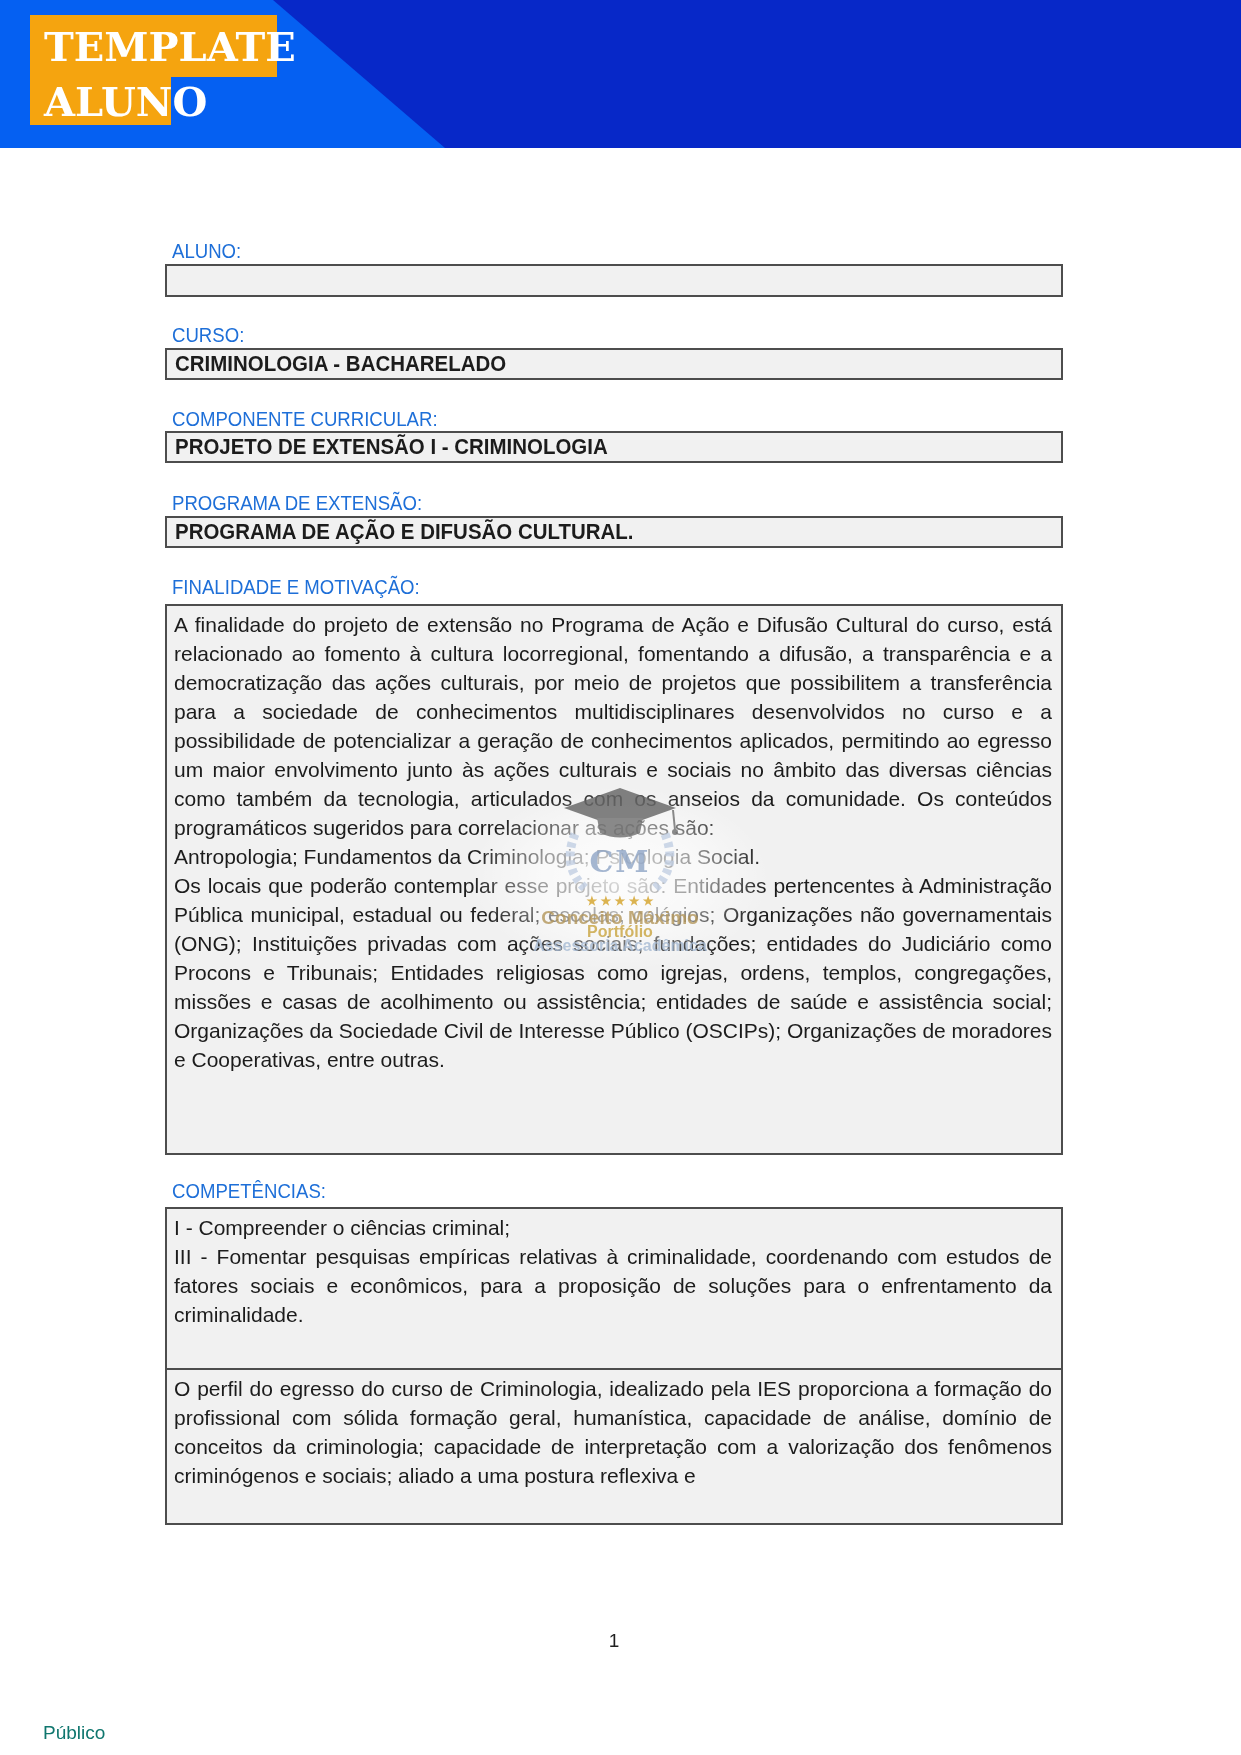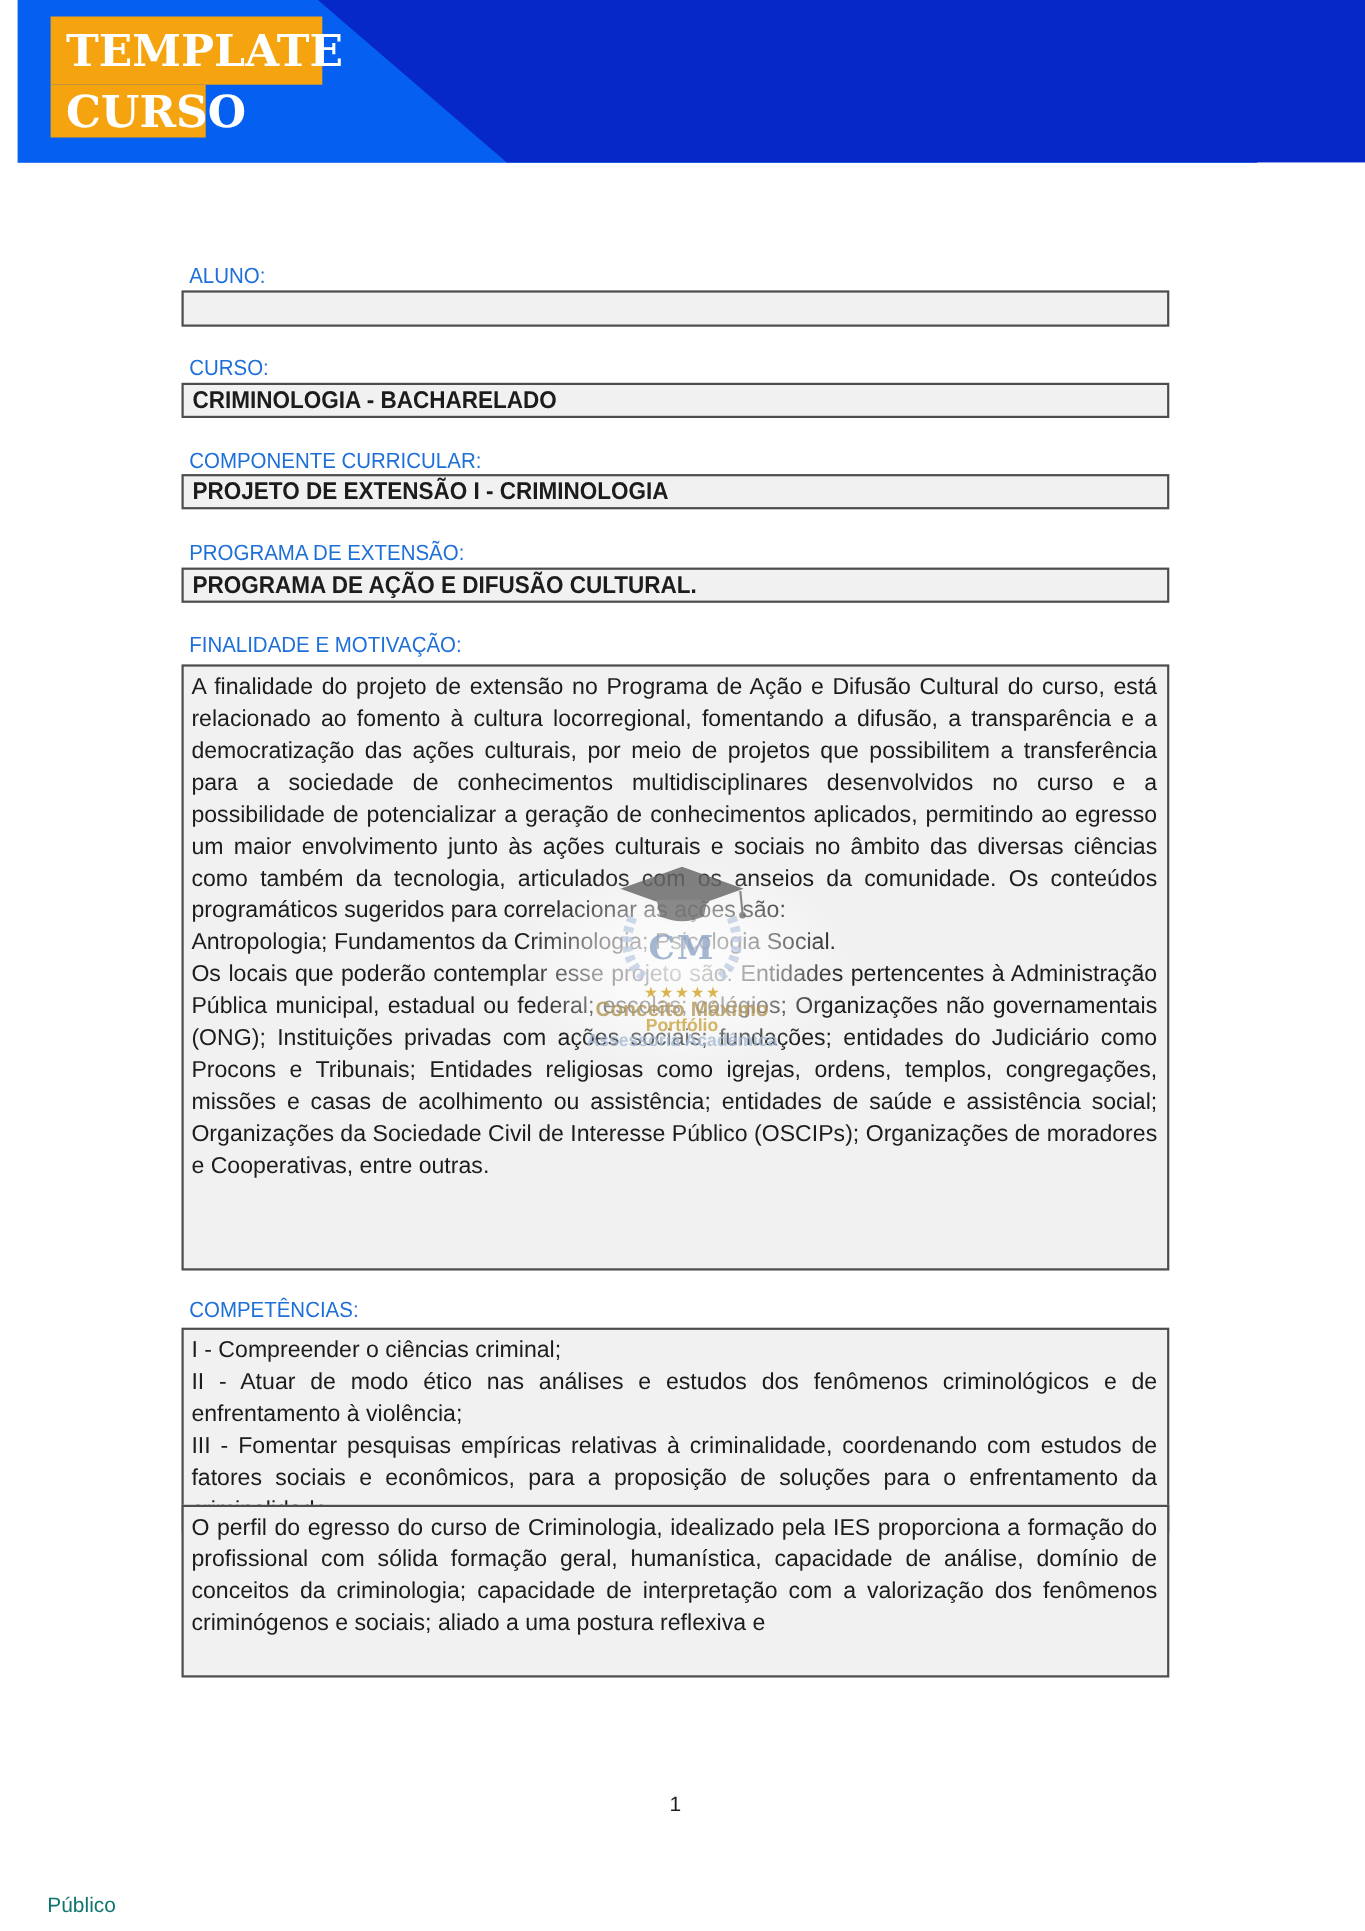--- a/index.html
+++ b/index.html
@@ -1,21 +1,21 @@
 <!DOCTYPE html>
 <html lang="pt"><head>
 <meta charset="utf-8">
 <style>
   html,body{margin:0;padding:0;background:#fff;}
   .page{
     position:relative;width:1241px;height:1755px;background:#ffffff;
     font-family:"Liberation Sans",sans-serif;color:#1c1c1c;overflow:hidden;
   }
   
-  .banner{position:absolute;left:16px;top:0;width:1127px;height:148px;background:#0560F2;}
+  .banner{position:absolute;left:0;top:0;width:1127px;height:148px;background:#0560F2;}
   .banner-dark{
     position:absolute;left:0;top:0;width:1241px;height:148px;background:#0728C8;
     clip-path:polygon(273px 0,1241px 0,1241px 148px,445px 148px);
   }
   .badge{position:absolute;left:30px;top:15px;}
   .badge-row{
     background:#F5A40F;color:#ffffff;
     font-family:"DejaVu Serif",serif;font-weight:bold;
     display:flex;align-items:center;
   }
@@ -52,21 +52,21 @@
 </style>
 </head>
 <body>
 
 <div class="page">
 
   <div class="banner">
     <div class="banner-dark"></div>
     <div class="badge">
       <div class="badge-row r1">TEMPLATE</div>
-      <div class="badge-row r2">CURSO</div>
+      <div class="badge-row r2">ALUNO</div>
     </div>
   </div>
 
   <div class="label" style="top:240px">ALUNO:</div>
   <div class="vbox fieldbox" style="top:264px;height:33px">
     <span class="val"></span>
   </div>
 
   <div class="label" style="top:324px">CURSO:</div>
   <div class="vbox fieldbox" style="top:348px">
@@ -86,21 +86,20 @@
   <div class="label" style="top:576px">FINALIDADE E MOTIVAÇÃO:</div>
   <div class="vbox textbox" style="top:604px;height:551px">
     <p>A finalidade do projeto de extensão no Programa de Ação e Difusão Cultural do curso, está relacionado ao fomento à cultura locorregional, fomentando a difusão, a transparência e a democratização das ações culturais, por meio de projetos que possibilitem a transferência para a sociedade de conhecimentos multidisciplinares desenvolvidos no curso e a possibilidade de potencializar a geração de conhecimentos aplicados, permitindo ao egresso um maior envolvimento junto às ações culturais e sociais no âmbito das diversas ciências como também da tecnologia, articulados com os anseios da comunidade. Os conteúdos programáticos sugeridos para correlacionar as ações são:</p>
     <p style="text-align:left">Antropologia; Fundamentos da Criminologia; Psicologia Social.</p>
     <p>Os locais que poderão contemplar esse projeto são: Entidades pertencentes à Administração Pública municipal, estadual ou federal; escolas; colégios; Organizações não governamentais (ONG); Instituições privadas com ações sociais; fundações; entidades do Judiciário como Procons e Tribunais; Entidades religiosas como igrejas, ordens, templos, congregações, missões e casas de acolhimento ou assistência; entidades de saúde e assistência social; Organizações da Sociedade Civil de Interesse Público (OSCIPs); Organizações de moradores e Cooperativas, entre outras.</p>
   </div>
 
   <div class="label" style="top:1180px">COMPETÊNCIAS:</div>
   <div class="vbox textbox" style="top:1207px;height:186px">
     <p>I - Compreender o ciências criminal;</p>
-    <p>II - Atuar de modo ético nas análises e estudos dos fenômenos criminológicos e de enfrentamento à violência;</p>
     <p>III - Fomentar pesquisas empíricas relativas à criminalidade, coordenando com estudos de fatores sociais e econômicos, para a proposição de soluções para o enfrentamento da criminalidade.</p>
   </div>
 
   <div class="label" style="top:1417px">PERFIL DE EGRESSO:</div>
   <div class="vbox textbox" style="top:1368px;height:157px">
     <p>O perfil do egresso do curso de Criminologia, idealizado pela IES proporciona a formação do profissional com sólida formação geral, humanística, capacidade de análise, domínio de conceitos da criminologia; capacidade de interpretação com a valorização dos fenômenos criminógenos e sociais; aliado a uma postura reflexiva e</p>
   </div>
 
   <div class="watermark">
     <div class="wm-inner">

